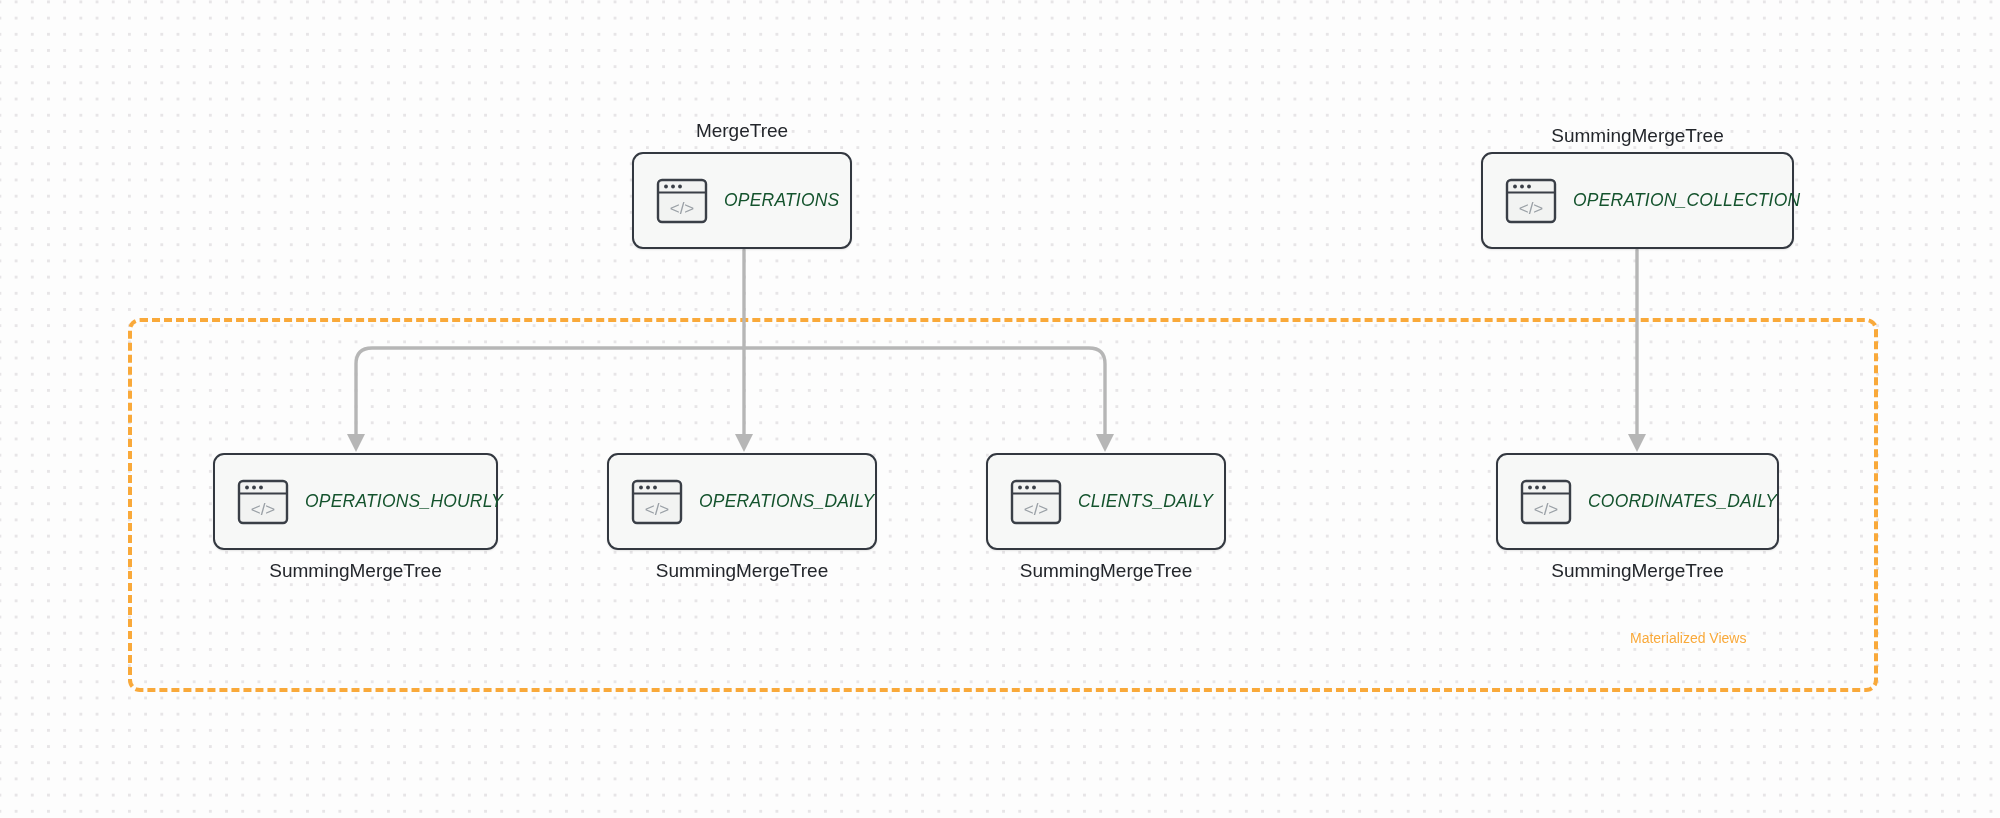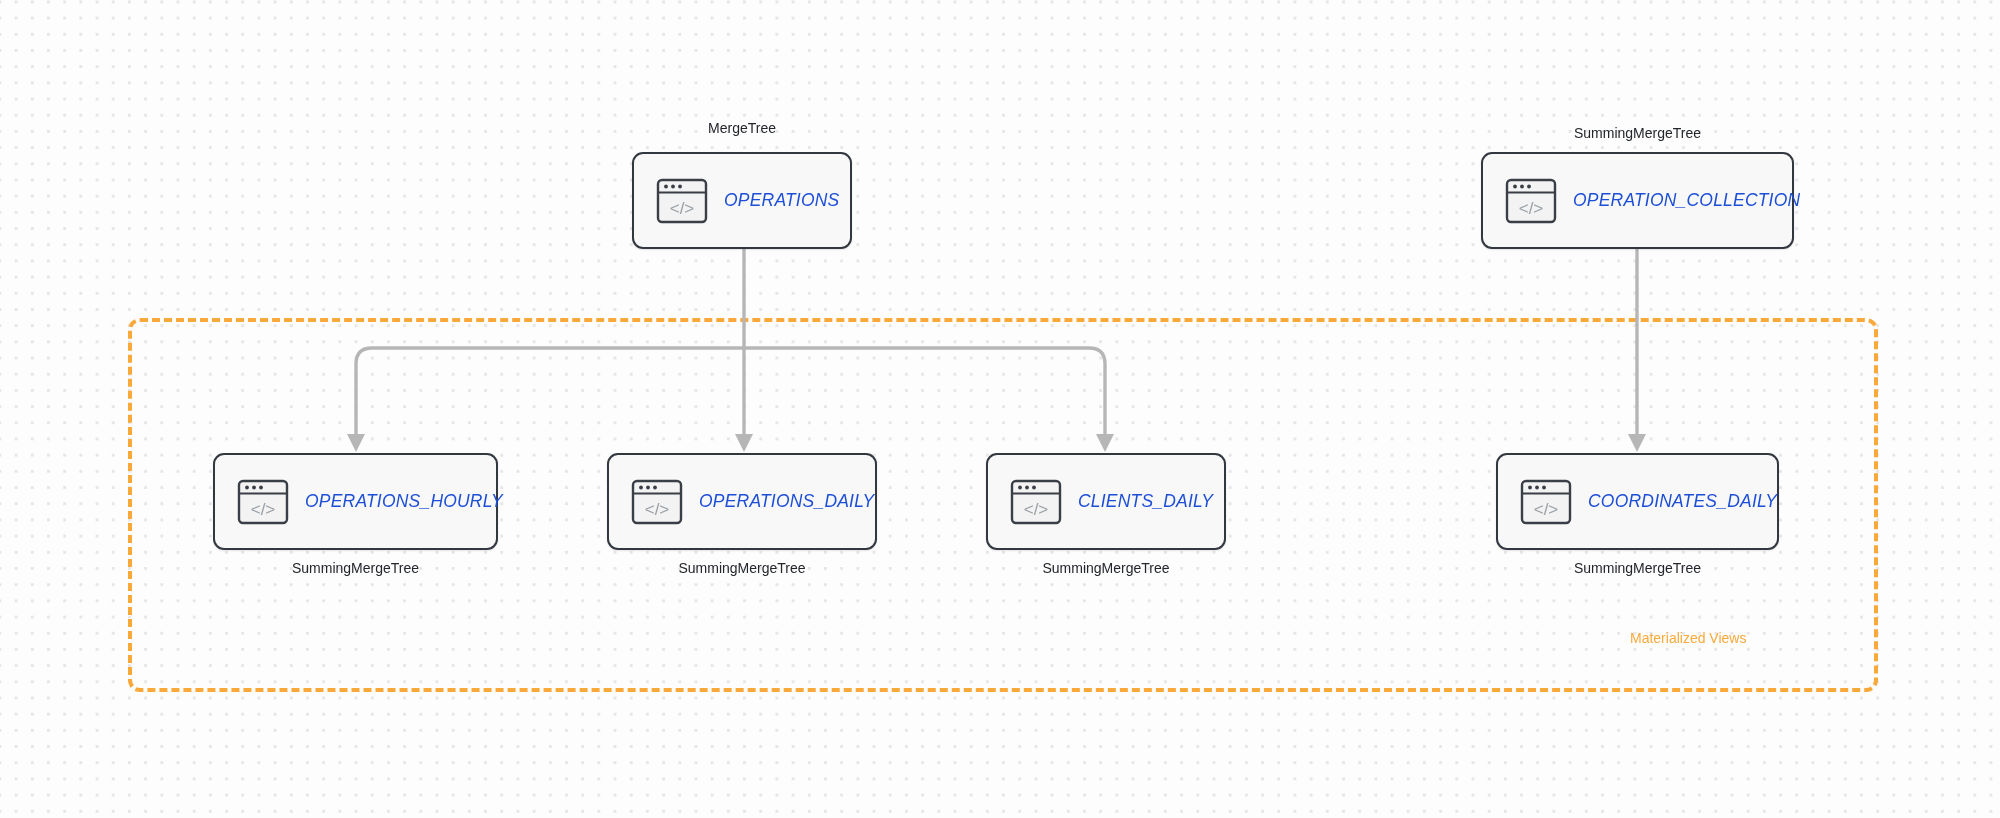--- a/index.html
+++ b/index.html
@@ -50,30 +50,30 @@
     flex: 0 0 auto;
     width: 52px;
     height: 46px;
     margin-right: 16px;
   }
   .node .node-title {
     font-family: "Liberation Sans", sans-serif;
     font-style: italic;
     font-size: 17.5px;
     letter-spacing: 0.2px;
-    color: #1d4ed8;
+    color: #14532d;
     white-space: nowrap;
     text-align: center;
   }
 
   
   .caption {
     position: absolute;
     font-family: "Liberation Sans", sans-serif;
-    font-size: 14px;
+    font-size: 19px;
     color: #23262b;
     white-space: nowrap;
     text-align: center;
   }
 
   
   #edges {
     position: absolute;
     left: 0;
     top: 0;

